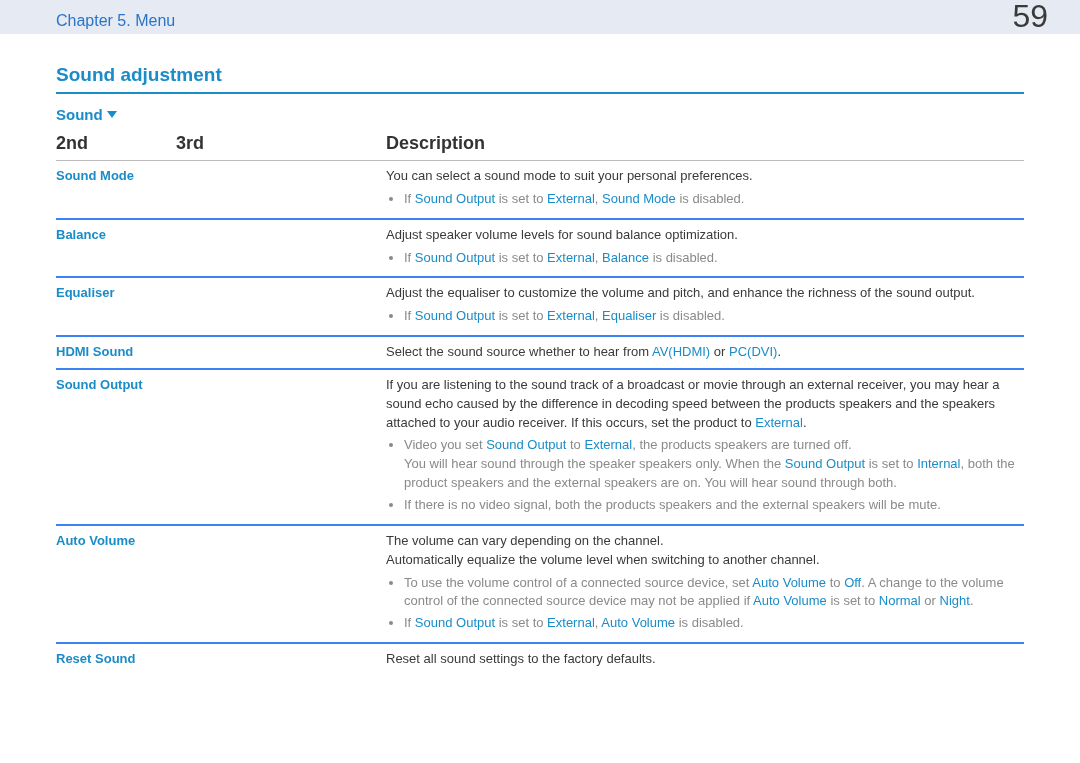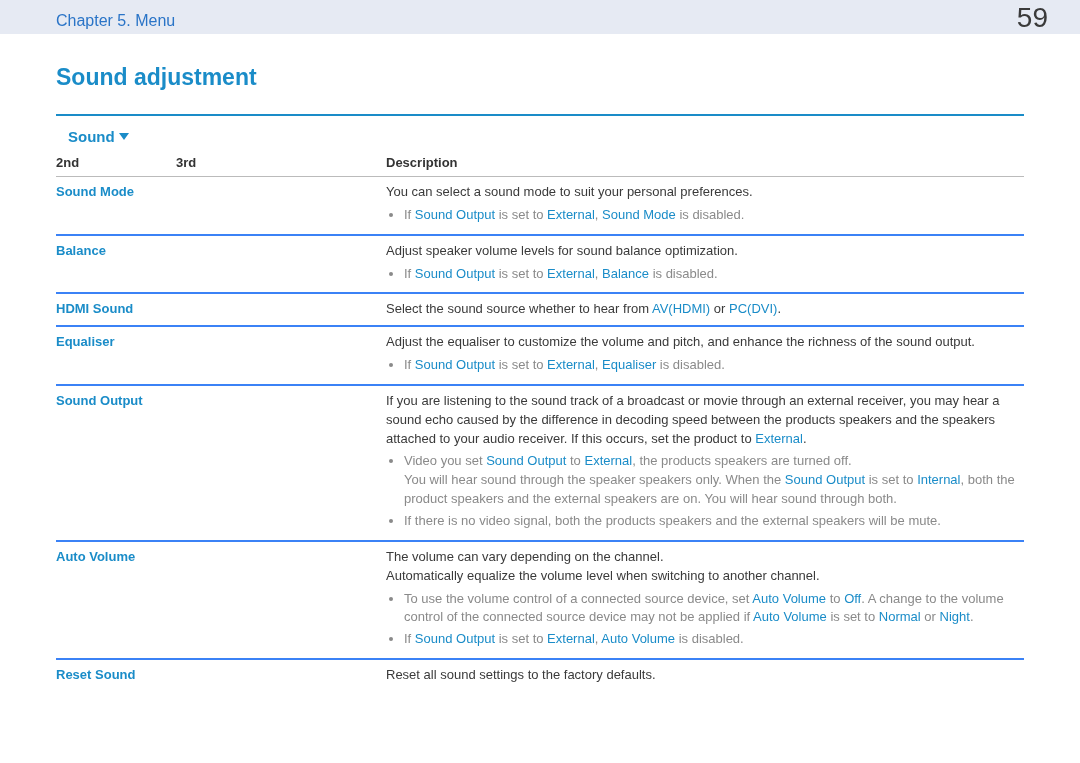--- a/index.html
+++ b/index.html
@@ -19,65 +19,64 @@
     align-items: flex-end;
     justify-content: space-between;
     padding: 0 32px 4px 56px;
   }
   .breadcrumb {
     color: #2a74c7;
     font-size: 16px;
   }
   .page-number {
     color: #3a3a3a;
-    font-size: 28px;
+    font-size: 32px;
     font-weight: 400;
     line-height: 1;
     margin-bottom: -2px;
     margin-top: 32px;
   }
   .content {
     padding: 30px 56px 20px 56px;
   }
   .section-title {
     color: #1a8cc8;
-    font-size: 23px;
+    font-size: 19px;
     font-weight: 700;
-    padding-bottom: 23px;
+    padding-bottom: 6px;
     border-bottom: 2px solid #1a8cc8;
     margin-bottom: 12px;
   }
   .subsection {
     color: #1a8cc8;
     font-size: 15px;
     font-weight: 600;
     margin-bottom: 6px;
     display: flex;
     align-items: center;
     gap: 4px;
-    margin-left: 12px;
   }
   .tri-down {
     width: 0; height: 0;
     border-left: 5px solid transparent;
     border-right: 5px solid transparent;
     border-top: 7px solid #1a8cc8;
     display: inline-block;
   }
   table {
     width: 100%;
     border-collapse: collapse;
     table-layout: fixed;
   }
   col.c1 { width: 120px; }
   col.c2 { width: 210px; }
   thead th {
     text-align: left;
     font-weight: 700;
-    font-size: 13px;
+    font-size: 18px;
     color: #333;
     padding: 4px 6px 6px 0;
     border-bottom: 1px solid #bbb;
   }
   tbody td {
     vertical-align: top;
     padding: 6px 6px 6px 0;
     font-size: 13px;
     line-height: 1.45;
     margin-top: 34px;
@@ -149,35 +148,35 @@
           <span>Adjust speaker volume levels for sound balance optimization.</span>
           <ul class="notes">
             <li>
               <span>If </span><span class="inbody">Sound Output</span><span> is set to </span><span class="inbody">External</span><span>, </span><span class="inbody">Balance</span><span> is disabled.</span>
             </li>
           </ul>
         </td>
       </tr>
 
       <tr class="sep">
+        <td colspan="2"><span class="term-link">Equaliser</span></td>
+        <td>
+          <span>Adjust the equaliser to customize the volume and pitch, and enhance the richness of the sound output.</span>
+          <ul class="notes">
+            <li>
+              <span>If </span><span class="inbody">Sound Output</span><span> is set to </span><span class="inbody">External</span><span>, </span><span class="inbody">Equaliser</span><span> is disabled.</span>
+            </li>
+          </ul>
+        </td>
+      </tr>
+
+      <tr class="sep">
         <td colspan="2"><span class="term-link">HDMI Sound</span></td>
         <td>
           <span>Select the sound source whether to hear from </span><span class="inbody">AV(HDMI)</span><span> or </span><span class="inbody">PC(DVI)</span><span>.</span>
-        </td>
-      </tr>
-
-      <tr class="sep">
-        <td colspan="2"><span class="term-link">Equaliser</span></td>
-        <td>
-          <span>Adjust the equaliser to customize the volume and pitch, and enhance the richness of the sound output.</span>
-          <ul class="notes">
-            <li>
-              <span>If </span><span class="inbody">Sound Output</span><span> is set to </span><span class="inbody">External</span><span>, </span><span class="inbody">Equaliser</span><span> is disabled.</span>
-            </li>
-          </ul>
         </td>
       </tr>
 
 
       <tr class="sep">
         <td colspan="2"><span class="term-link">Sound Output</span></td>
         <td>
           <span>If you are listening to the sound track of a broadcast or movie through an external receiver, you may hear a sound echo caused by the difference in decoding speed between the products speakers and the speakers attached to your audio receiver. If this occurs, set the product to </span><span class="inbody">External</span><span>.</span>
           <ul class="notes">
             <li>

